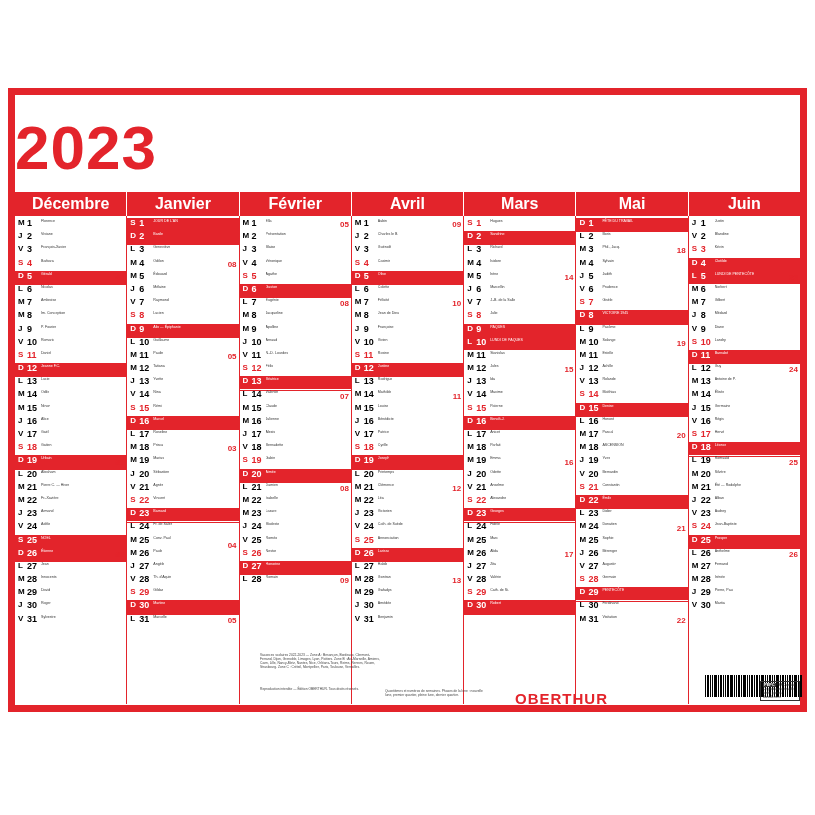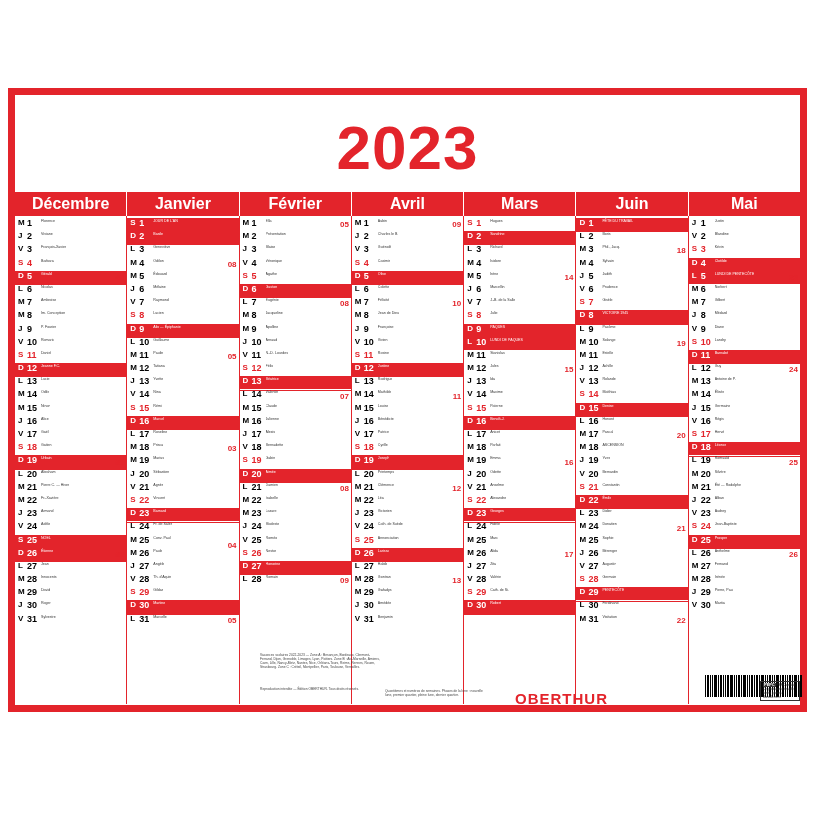--- a/index.html
+++ b/index.html
@@ -1,19 +1,19 @@
 <!DOCTYPE html>
 <html><head>
 <meta charset="utf-8">
 <style>
   html,body{margin:0;padding:0;background:#ffffff;}
   body{width:815px;height:815px;font-family:"Liberation Sans",sans-serif;}
   .page{position:relative;width:815px;height:815px;background:#ffffff;}
   .calendar{position:absolute;left:8px;top:88px;width:799px;height:624px;background:#ffffff;border:7px solid #e3242b;box-sizing:border-box;}
-  .year{width:100%;text-align:center;color:#e3242b;font-size:62px;font-weight:bold;letter-spacing:1px;line-height:1;margin-top:22px;font-family:"Liberation Sans",sans-serif;}
+  .year{width:100%;color:#e3242b;font-size:62px;font-weight:bold;letter-spacing:1px;line-height:1;margin-top:22px;font-family:"Liberation Sans",sans-serif;}
   .headers{position:absolute;left:0;top:97px;width:785px;height:24px;display:flex;}
   .hdr{flex:1 1 0;background:#e3242b;color:#ffffff;text-align:center;font-size:16px;font-weight:bold;line-height:24px;border-right:1px solid #ffffff;box-sizing:border-box;}
   .hdr:last-child{border-right:none;}
   .hdr .yr{font-size:14px;font-weight:normal;margin-top:33px;}
   .grid{position:absolute;left:0;top:121px;width:785px;height:488px;display:flex;}
   .col{flex:1 1 0;position:relative;border-right:1px solid #e3242b;box-sizing:border-box;padding:2px 0 0 0;}
   .col:last-child{border-right:none;}
   .day{position:relative;height:13.2px;display:flex;align-items:flex-start;padding-left:3px;box-sizing:border-box;}
   .day .dn{font-size:8px;font-weight:bold;color:#000;width:9px;flex:none;line-height:10px;}
   .day .dd{font-size:9px;font-weight:bold;color:#000;width:14px;flex:none;line-height:10px;text-align:left;}
@@ -37,22 +37,22 @@
 
 <div class="page">
   <div class="calendar">
     <div class="year">2023</div>
     <div class="headers" id="headers">
         <div class="hdr"><span>Décembre</span> <span class="yr">2022</span></div>
         <div class="hdr"><span>Janvier</span></div>
         <div class="hdr"><span>Février</span></div>
         <div class="hdr"><span>Avril</span></div>
         <div class="hdr"><span>Mars</span></div>
+        <div class="hdr"><span>Mai</span></div>
         <div class="hdr"><span>Juin</span></div>
-        <div class="hdr"><span>Mai</span></div>
       </div>
     <div class="grid" id="grid">
         <div class="col">
           <div class="day">
             <span class="dn">M</span>
             <span class="dd">1</span>
             <span class="sn">Florence</span>
           </div>
           <div class="day">
             <span class="dn">J</span>

